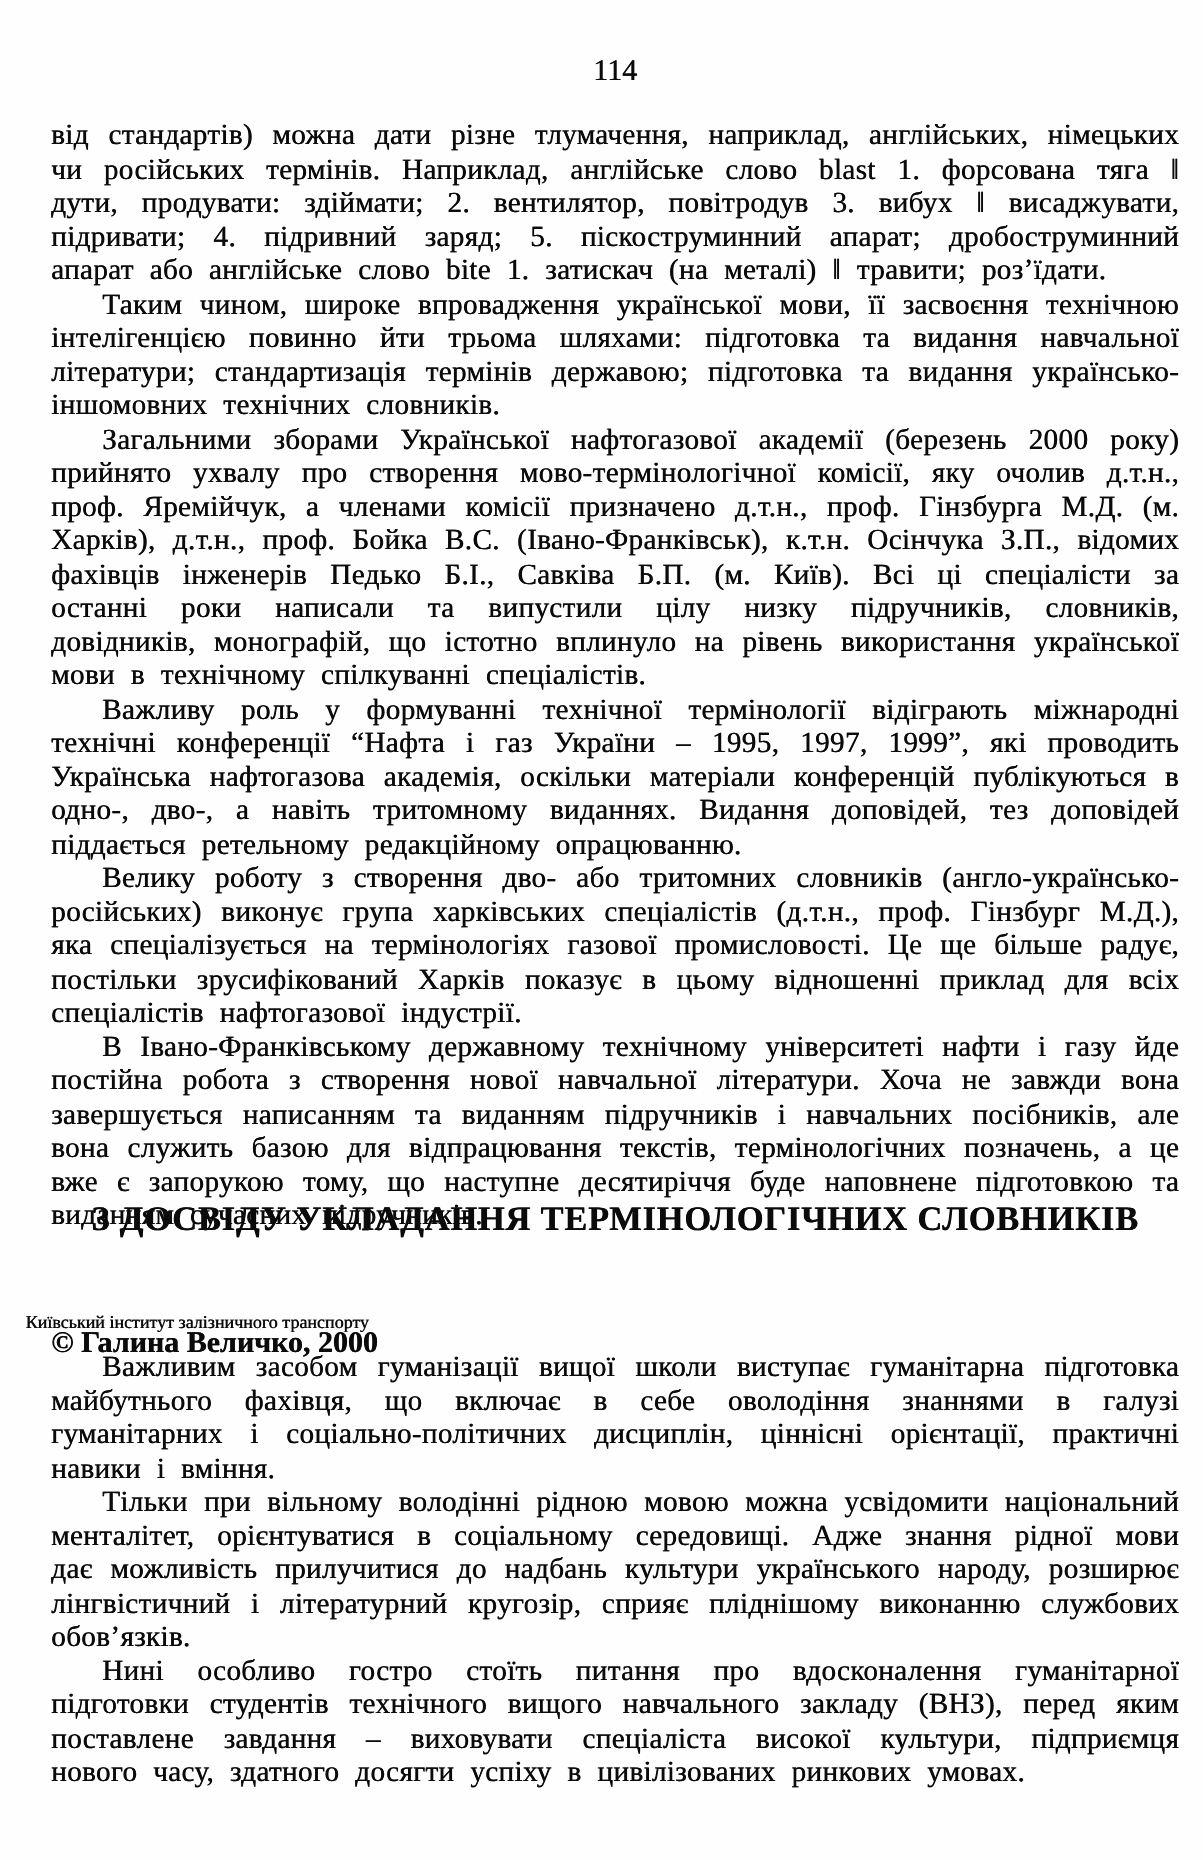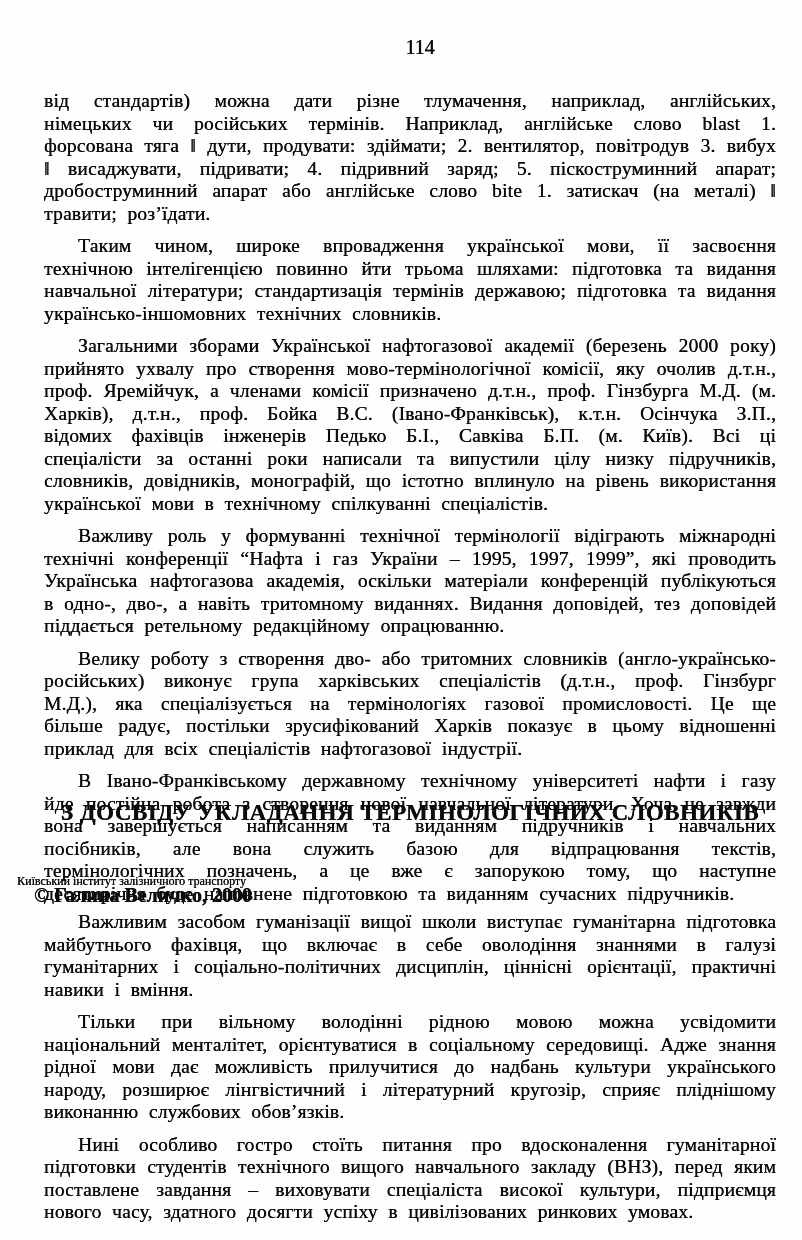--- a/index.html
+++ b/index.html
@@ -14,34 +14,34 @@
     height: 1240px;
     background: #fefefe;
     color: #0b0b0b;
     font-family: "Liberation Serif", "DejaVu Serif", serif;
     overflow: hidden;
     text-shadow: 0.3px 0 0 currentColor; 
   }
   .page-number {
     position: absolute;
     top: 36px;
-    left: 44px;
+    left: 34px;
     width: 752px;
     text-align: center;
     font-size: 20px;
   }
   .text-block {
     position: absolute;
     left: 34px;
     width: 752px;
   }
   .block-continuation { top: 80px; }
   .block-article-body { top: 901px; }
   p.para {
-    margin: 10px;
+    margin: 0;
     text-align: justify;
     text-indent: 34px;
     font-size: 19.5px;
     line-height: 22.5px;
     word-spacing: 5.5px;
     letter-spacing: 0.2px;
   }
   p.para.no-indent { text-indent: 0; }
   .article-title {
     position: absolute;

